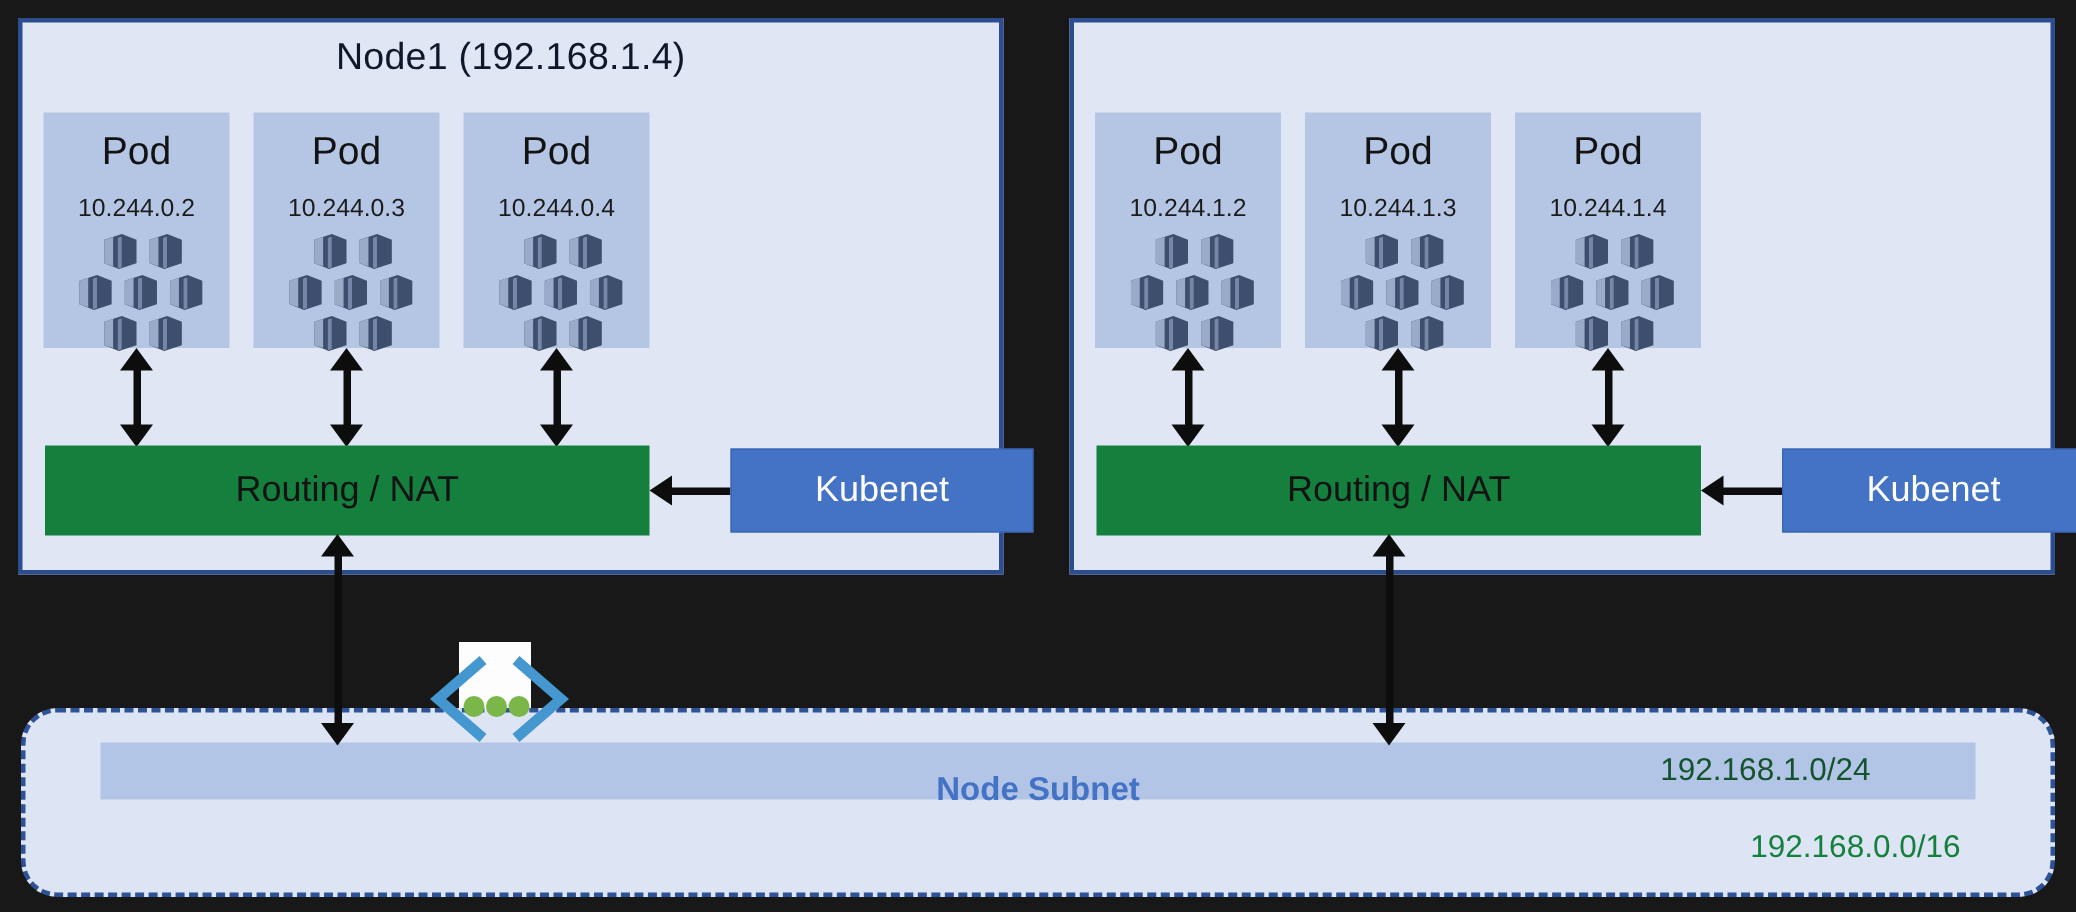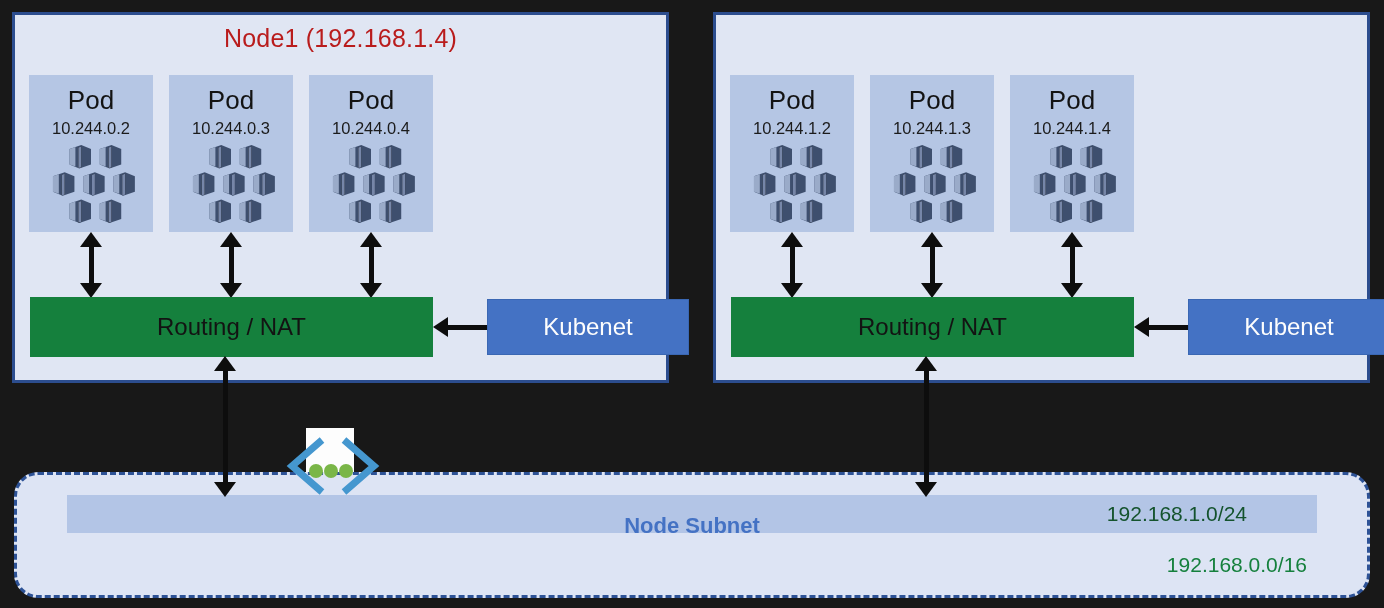--- a/index.html
+++ b/index.html
@@ -12,31 +12,31 @@
 
   
   .node {
     position:absolute; top:12px; width:657px; height:371px;
     background:#e0e6f3; border:3px solid #2c4d8e;
   }
   .node.n1 { left:12px; }
   .node.n2 { left:713px; }
   .node-title {
     position:absolute; top:9px; left:0; width:100%;
-    text-align:center; font-size:25px; color:#b91c1c; letter-spacing:0.2px;
+    text-align:center; font-size:25px; color:#0f172a; letter-spacing:0.2px;
   }
 
   
   .pod {
     position:absolute; top:60px; width:124px; height:157px;
     background:#b5c6e4; text-align:center;
   }
   .pod.p0 { left:14px; } .pod.p1 { left:154px; } .pod.p2 { left:294px; }
   .pod-label { font-size:26px; color:#131313; margin-top:10px; }
-  .pod-ip { font-size:16.5px; color:#1b1b1b; margin-top:3px; }
+  .pod-ip { font-size:16.5px; color:#1b1b1b; margin-top:14px; }
   .pod-icon { margin-top:7px; width:92px; height:78px; }
 
   
   .router {
     position:absolute; left:15px; top:282px; width:403px; height:60px;
     background:#15803d; display:flex; align-items:center; justify-content:center;
     font-size:24px; color:#131313;
   }
   .kubenet {
     position:absolute; left:472px; top:284px; width:202px; height:56px;

